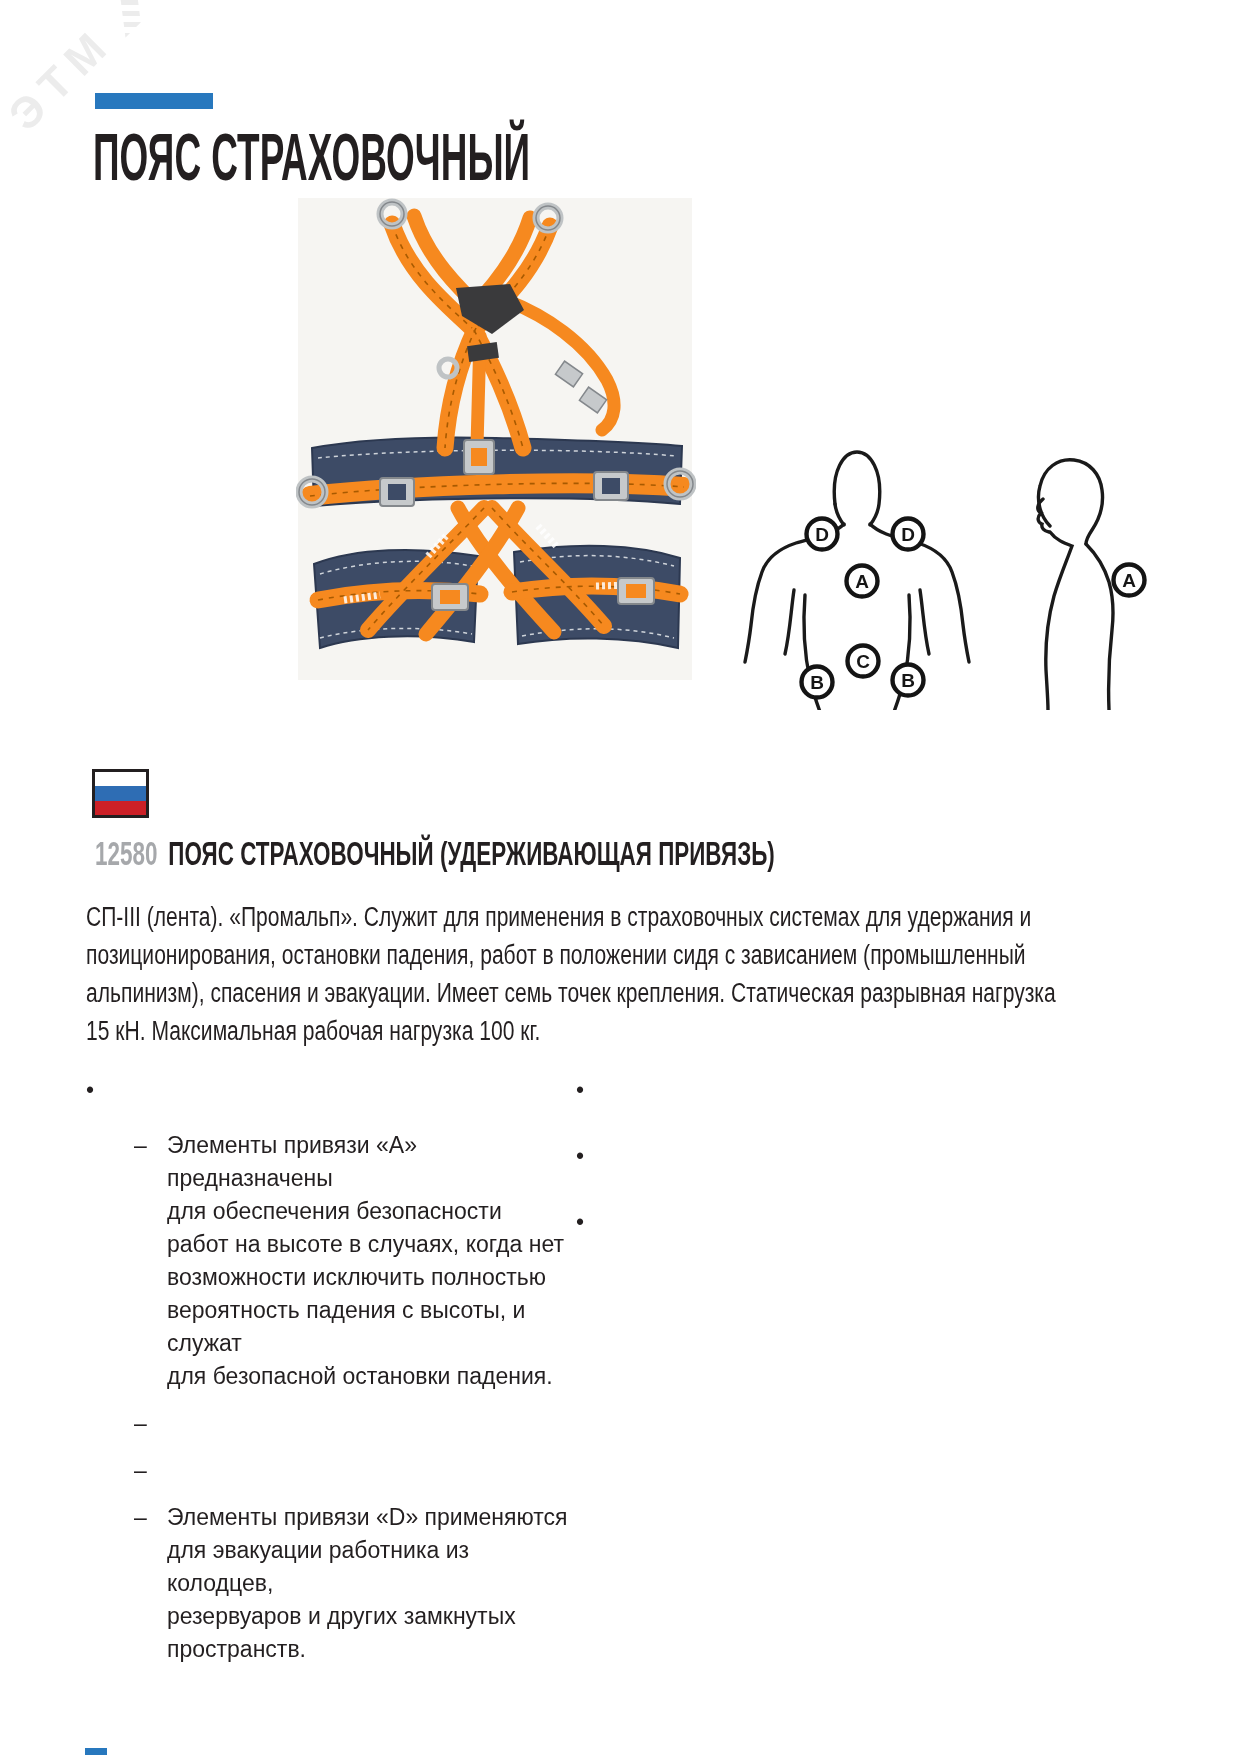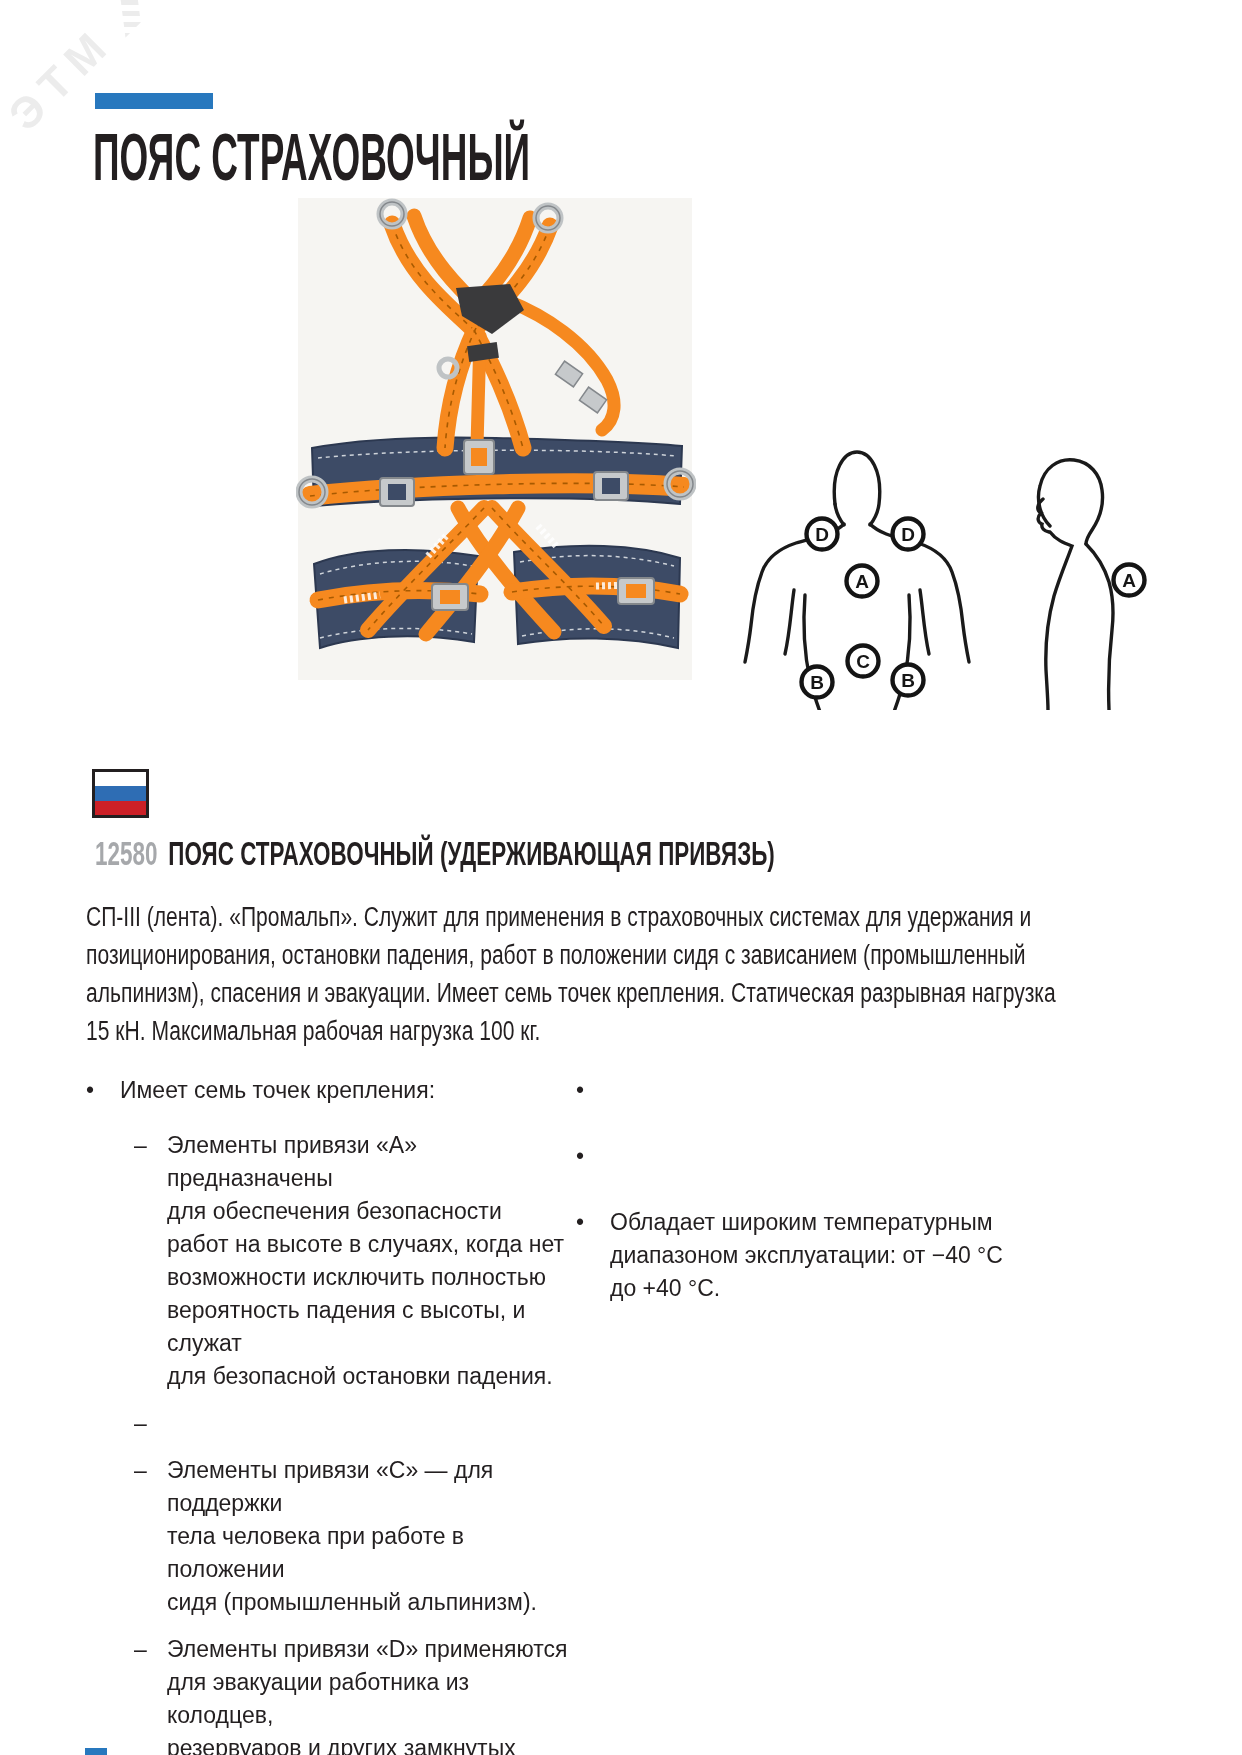--- a/index.html
+++ b/index.html
@@ -227,59 +227,52 @@
   </div>
 
   <div class="desc">СП-III (лента). «Промальп». Служит для применения в страховочных системах для удержания и
 позиционирования, остановки падения, работ в положении сидя с зависанием (промышленный
 альпинизм), спасения и эвакуации. Имеет семь точек крепления. Статическая разрывная нагрузка
 15 кН. Максимальная рабочая нагрузка 100 кг.</div>
 
   <div class="col col-left">
     <div class="li l1 intro">
       <span class="mk">•</span>
-      <span class="tx">Имеет семь точек крепления:</span>
     </div>
     <div class="li sub">
       <span class="mk">–</span>
       <span class="tx">Элементы привязи «А» предназначены
 для обеспечения безопасности
 работ на высоте в случаях, когда нет
 возможности исключить полностью
 вероятность падения с высоты, и служат
 для безопасной остановки падения.</span>
     </div>
     <div class="li sub">
       <span class="mk">–</span>
     </div>
     <div class="li sub">
       <span class="mk">–</span>
-      <span class="tx">Элементы привязи «С» — для поддержки
-тела человека при работе в положении
-сидя (промышленный альпинизм).</span>
     </div>
     <div class="li sub">
       <span class="mk">–</span>
       <span class="tx">Элементы привязи «D» применяются
 для эвакуации работника из колодцев,
 резервуаров и других замкнутых
 пространств.</span>
     </div>
   </div>
 
   <div class="col col-right">
     <div class="li l1">
       <span class="mk">•</span>
     </div>
     <div class="li l1">
       <span class="mk">•</span>
     </div>
     <div class="li l1">
       <span class="mk">•</span>
-      <span class="tx">Обладает широким температурным
-диапазоном эксплуатации: от −40 °C
-до +40 °C.</span>
     </div>
   </div>
 
   <div class="foot-mark"></div>
 
 </div>
 
 </body></html>

